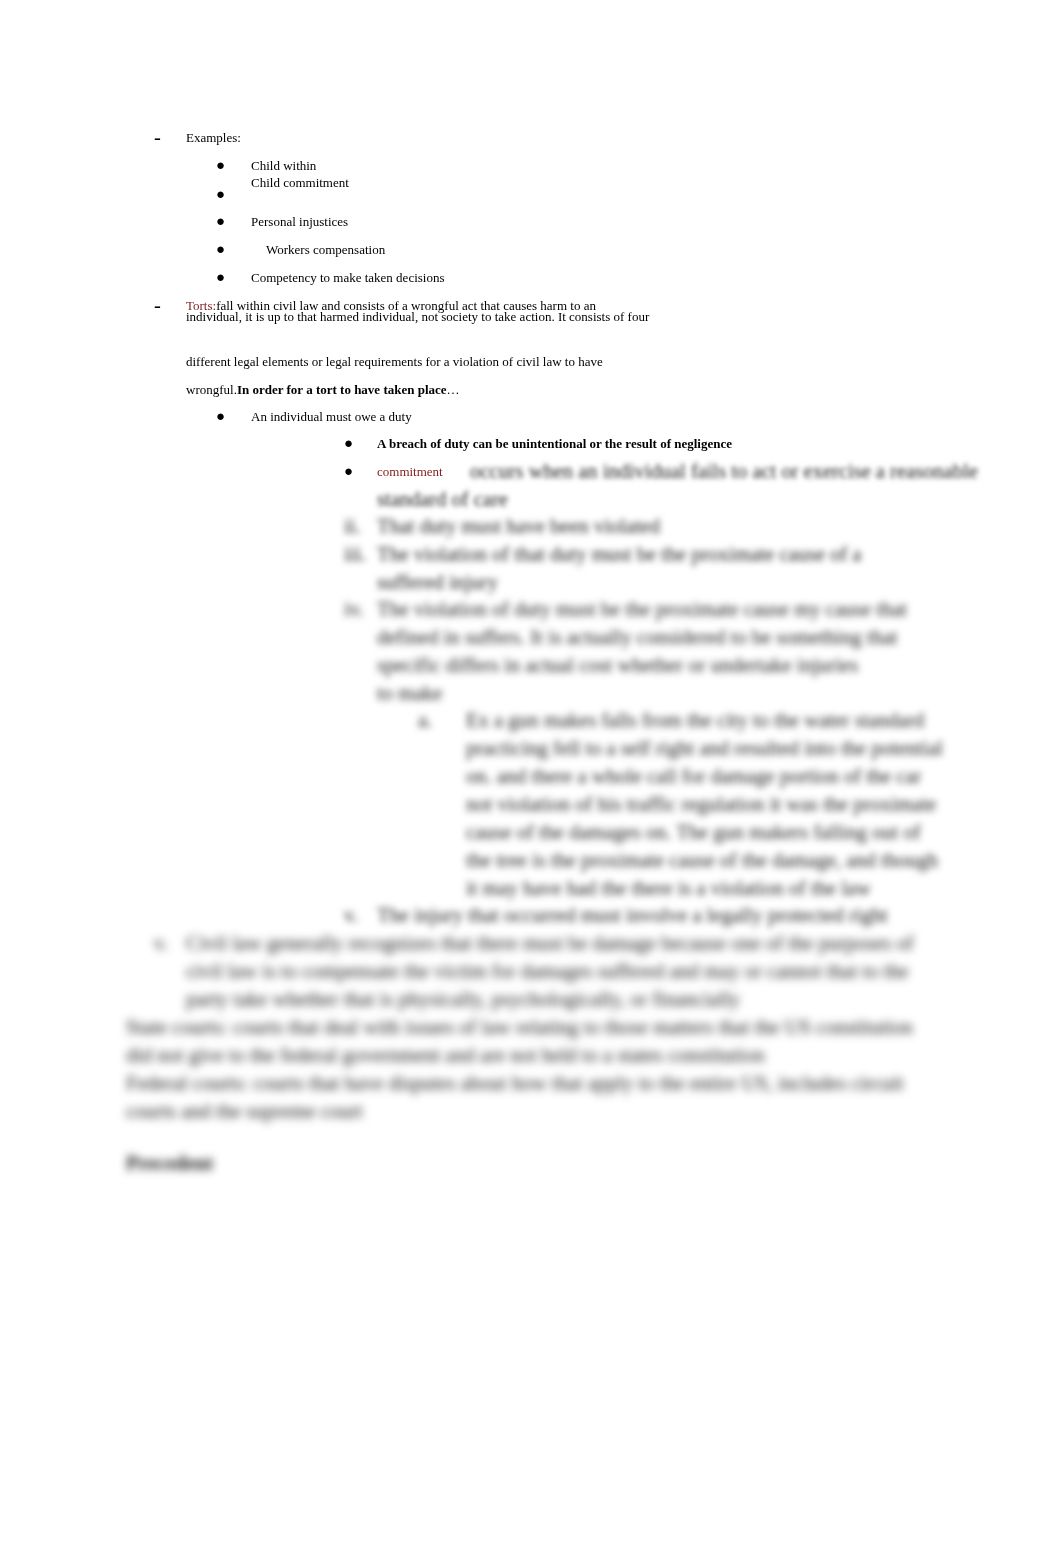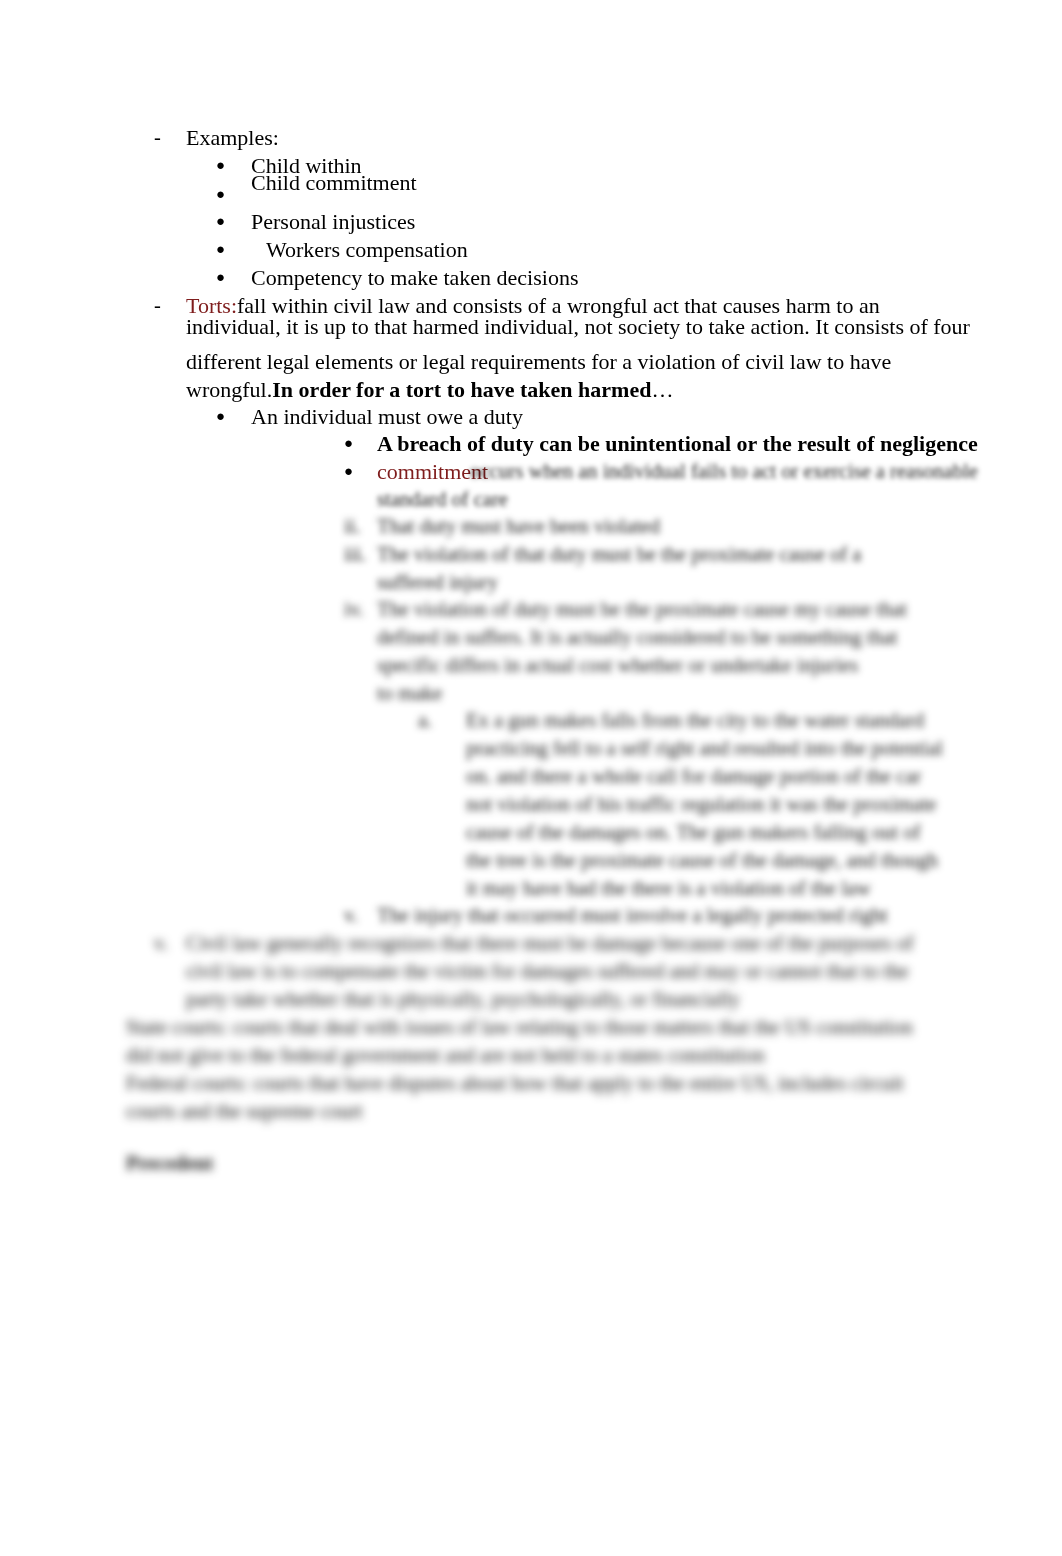--- a/index.html
+++ b/index.html
@@ -35,21 +35,21 @@
 
   .marker {
     position: absolute;
     font-size: 20.5px;
     line-height: 27.8px;
     text-align: left;
   }
 
   .para {
     position: absolute;
-    font-size: 22px;
+    font-size: 13px;
     line-height: 27.8px;
     text-align: right;
   }
 
   .bold { font-weight: bold; }
   .blue { color: #7f1d1d; }
 
   .bullet-dot {
     font-size: 15px;
     line-height: 27.8px;
@@ -96,24 +96,24 @@
     <div class="para" style="left:266px; top:236px;">Workers compensation</div>
 
     <div class="marker bullet-dot" style="left:216px; top:264px;">●</div>
     <div class="para" style="left:251px; top:264px;">Competency to make taken decisions</div>
 
     <div class="marker dash" style="left:154px; top:292px;">-</div>
 
     <div class="para" style="left:186px; top:292px;">
       <span class="blue">Torts:</span><span>fall within civil law and consists of a wrongful act that causes harm to an</span>
     </div>
-    <div class="para" style="left:186px; top:313px;">individual, it is up to that harmed individual, not society to take action. It consists of four</div>
+    <div class="para" style="left:186px; top:303px;">individual, it is up to that harmed individual, not society to take action. It consists of four</div>
     <div class="para" style="left:186px; top:348px;">different legal elements or legal requirements for a violation of civil law to have</div>
     <div class="para" style="left:186px; top:376px;">
-      <span>wrongful.</span><span class="bold">In order for a tort to have taken harmed</span><span>…</span>
+      <span>wrongful.</span><span class="bold">In order for a tort to have taken place</span><span>…</span>
     </div>
 
     <div class="marker bullet-dot" style="left:216px; top:403px;">●</div>
     <div class="para" style="left:251px; top:403px;">An individual must owe a duty</div>
 
     <div class="marker bullet-dot" style="left:344px; top:430px;">●</div>
     <div class="para" style="left:377px; top:430px;font-weight:bold;">A breach of duty can be unintentional or the result of negligence</div>
 
     <div class="marker bullet-dot" style="left:344px; top:458px;">●</div>
     <div class="para blue" style="left:377px; top:458px;">commitment</div>

